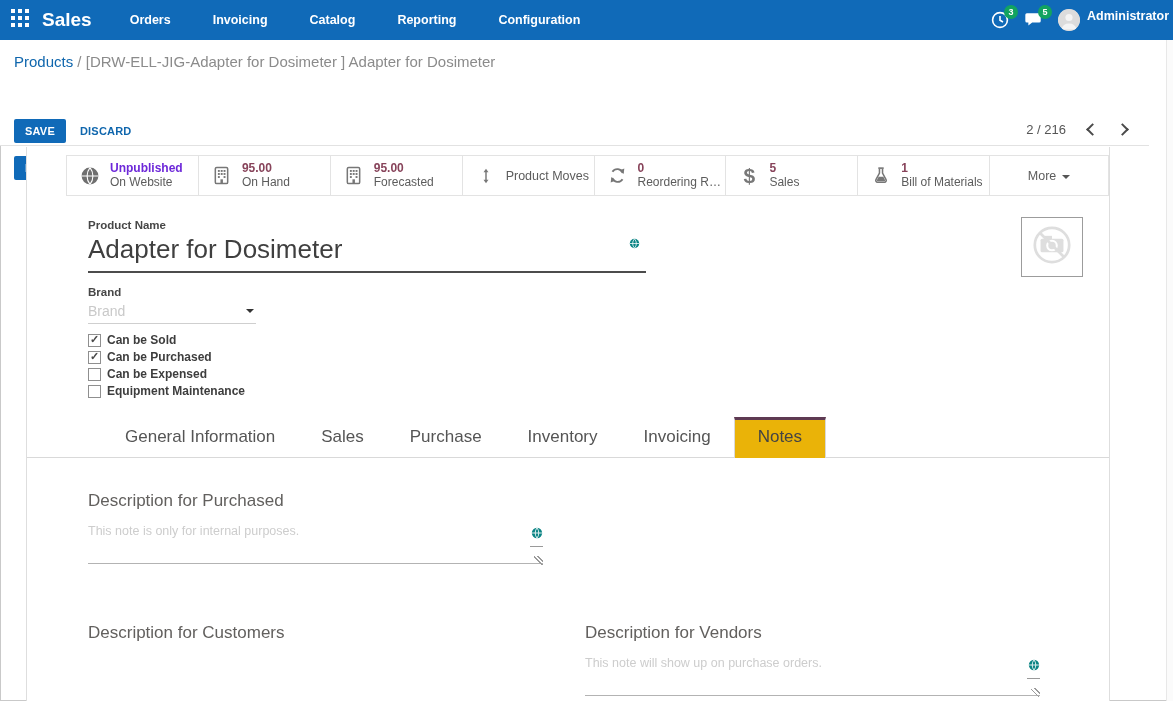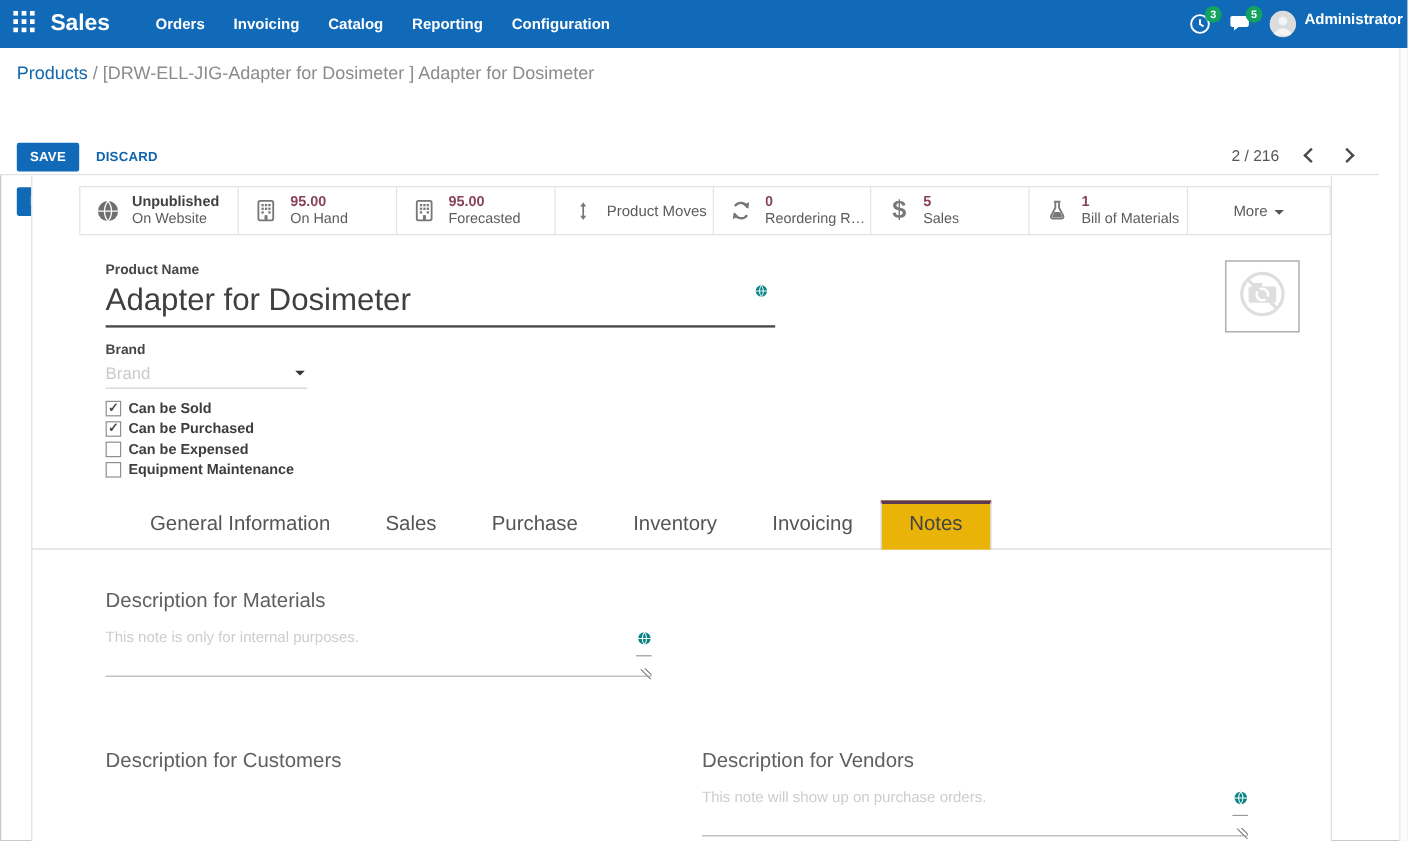--- a/index.html
+++ b/index.html
@@ -6,21 +6,21 @@
   html,body { width:1173px; height:701px; background:#fff; overflow:hidden;
     font-family:"Liberation Sans", sans-serif; }
   .screen { position:relative; width:1173px; height:701px; background:#fff;
     box-shadow: inset 0 0 0 1px #c9c9c9; }
 
   
   .navbar { position:absolute; top:0; left:0; right:0; height:40px; background:#106ab8;
     display:flex; align-items:center; color:#fff; z-index:5; }
   .apps-btn { width:40px; height:40px; display:flex; align-items:center; justify-content:center; cursor:pointer; }
   .app-name { font-size:19px; font-weight:600; margin-left:2px; margin-right:38px; cursor:pointer; }
-  .nav-menus { display:flex; gap:24px; font-size:12.5px; font-weight:600; }
+  .nav-menus { display:flex; gap:42px; font-size:12.5px; font-weight:600; }
   .nav-menus div { cursor:pointer; }
   .nav-right { position:absolute; right:4px; top:0; height:40px; display:flex; align-items:center; gap:14px; }
   .nav-icon { position:relative; width:20px; height:20px; cursor:pointer; }
   .badge { position:absolute; top:-5px; right:-8px; min-width:14px; height:14px; border-radius:8px;
     background:#12a360; color:#fff; font-size:9px; font-weight:700; display:flex; align-items:center;
     justify-content:center; padding:0 3px; }
   .user-block { display:flex; gap:7px; cursor:pointer; }
   .avatar { width:22px; height:22px; border-radius:50%; background:#dcdcdc; overflow:hidden;
     display:flex; align-items:flex-end; justify-content:center; }
   .user-name { font-size:12.5px; font-weight:600; }
@@ -49,21 +49,21 @@
     border-left:1px solid #dedede; border-right:1px solid #dedede; }
 
   
   .button-box { margin:8px 0 0 39px; display:flex; border:1px solid #e3e3e3; height:41px; background:#fff; }
   .stat-btn { flex:1 1 0; display:flex; align-items:center; gap:10px; padding-left:13px;
     border-right:1px solid #e3e3e3; cursor:pointer; overflow:hidden; white-space:nowrap; }
   .stat-btn:last-child { border-right:none; justify-content:center; padding-left:0; gap:6px; }
   .stat-icon { width:20px; height:20px; flex:0 0 auto; display:flex; align-items:center; justify-content:center; }
   .stat-text { display:flex; flex-direction:column; line-height:1.15; overflow:hidden; }
   .stat-value { font-size:12px; font-weight:700; color:#87435a; }
-  .stat-value.red { color:#404040;text-align:center; }
+  .stat-value.red { color:#6d28d9;text-align:center; }
   .stat-label { font-size:12px; color:#5c5c5c; overflow:hidden; text-overflow:ellipsis; }
   .stat-single { font-size:12.5px; color:#5c5c5c; }
   .dollar-glyph { font-size:21px; color:#787878; font-weight:600; line-height:1; }
   .caret-down { width:0; height:0; border-left:4px solid transparent; border-right:4px solid transparent;
     border-top:4px solid #555; display:inline-block; margin-top:2px; }
 
   
   .img-placeholder { position:absolute; top:70px; right:26px; width:62px; height:60px;
     border:1px solid #9c9c9c; display:flex; align-items:center; justify-content:center; cursor:pointer; background:#fff; }
 
@@ -363,21 +363,21 @@
       <div class="tab">General Information</div>
       <div class="tab">Sales</div>
       <div class="tab">Purchase</div>
       <div class="tab">Inventory</div>
       <div class="tab">Invoicing</div>
       <div class="tab active">Notes</div>
     </div>
 
     <div class="tab-content">
       <div class="note-col">
-        <div class="note-title">Description for Materials</div>
+        <div class="note-title">Description for Purchased</div>
         <div class="note-field">
           <textarea placeholder="This note is only for internal purposes." style=""></textarea>
           <span class="globe-field">
             <svg width="12" height="12" viewBox="0 0 20 20">
               <circle cx="10" cy="10" r="8.6" fill="#0b8484"></circle>
               <path d="M1.4 10h17.2 M10 1.4a13.8 13.8 0 0 1 0 17.2 M10 1.4a13.8 13.8 0 0 0 0 17.2" stroke="#ffffff" stroke-width="1.4" fill="none"></path>
             </svg>
           </span>
           <span class="resize-handle"></span>
         </div>

